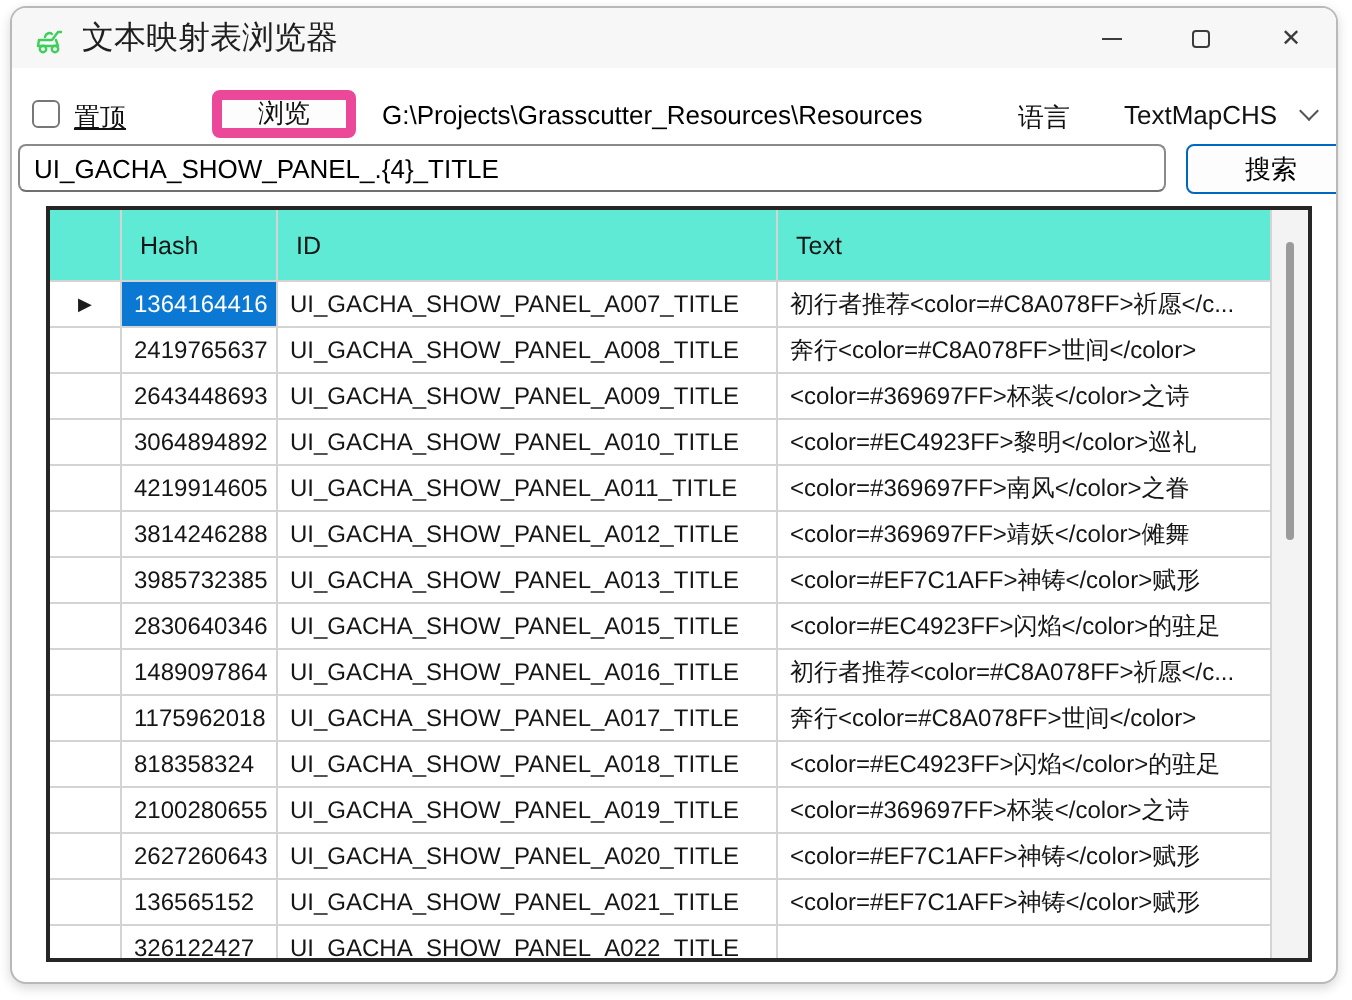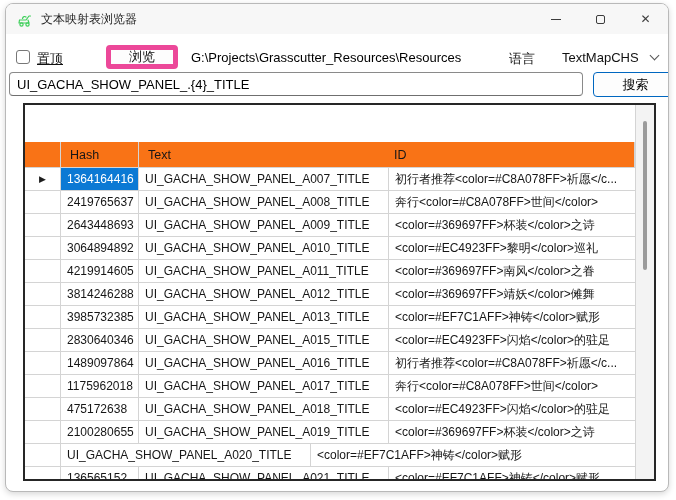--- a/index.html
+++ b/index.html
@@ -7,21 +7,21 @@
   body { position:relative; overflow:hidden; }
 
   .window { position:absolute; left:5px; top:3px; width:664px; height:489px;
     background:#fff; border:1px solid #b9b9b9; border-radius:8px;
     box-shadow:0 2px 6px rgba(0,0,0,.16); overflow:hidden; }
 
   
   .titlebar { position:absolute; left:0; top:0; right:0; height:30px; background:#f7f7f7;
     display:flex; align-items:center; }
   .app-icon { width:17px; height:17px; margin-left:11px; flex:0 0 auto; }
-  .title-text { margin-left:7px; font-size:12px; color:#1f1f1f; }
+  .title-text { margin-left:7px; font-size:16px; color:#1f1f1f; }
   .caption-btns { position:absolute; right:0; top:0; height:30px; display:flex; }
   .cap-btn { width:45px; height:30px; display:flex; align-items:center; justify-content:center; color:#3c3c3c; }
   .min-bar { width:10px; height:1px; background:#3c3c3c; }
   .max-box { width:9px; height:9px; border:1px solid #3c3c3c; border-radius:2px; }
   .close-x { font-size:12px; line-height:1; }
 
   
   .toolbar { position:absolute; left:0; top:40px; right:0; height:27px; }
   .checkbox { position:absolute; left:10px; top:6px; width:14px; height:14px;
     border:1px solid #777; border-radius:3px; background:#fff; }
@@ -44,21 +44,21 @@
     font-size:13px; color:#000; padding:0 7px; display:flex; align-items:center; white-space:nowrap; overflow:hidden; }
   .search-btn { position:absolute; left:587px; top:0; width:85px; height:25px;
     border:1.5px solid #0067c0; border-radius:4px; background:#fdfdfd; font-size:13px; color:#000;
     display:flex; align-items:center; justify-content:center; }
 
   
   .grid { position:absolute; left:17px; top:99px; width:633px; height:378px;
     border:2px solid #262626; background:#fff; display:flex; }
   .grid-content { flex:1 1 auto; display:flex; flex-direction:column; overflow:hidden; }
   .grid-header, .grid-row { display:flex; flex:0 0 auto; }
-  .grid-header { height:26px; background:#f97316;margin-top:37px; }
+  .grid-header { height:36px; background:#5eead4; }
   .grid-row { height:23px; background:#fff; }
   .cell { border-right:1px solid #d4d4d4; border-bottom:1px solid #d4d4d4;
     font-size:12px; color:#161616; display:flex; align-items:center;
     padding:0 6px; white-space:nowrap; overflow:hidden; }
   .hdr { font-size:12.5px; padding-left:9px; }
   .rowhdr { width:36px; flex:0 0 auto; justify-content:center; padding:0; }
   .col-hash { width:78px; flex:0 0 auto; }
   .col-id { width:250px; flex:0 0 auto; }
   .col-text { flex:1 1 auto; border-right:none; }
   .arrow { font-size:9px; color:#1c1c1c; line-height:1; }
@@ -114,22 +114,22 @@
   <div class="search-row">
     <div class="search-input">UI_GACHA_SHOW_PANEL_.{4}_TITLE</div>
     <div class="search-btn">搜索</div>
   </div>
 
   <div class="grid">
     <div class="grid-content">
       <div class="grid-header">
         <div class="cell rowhdr hdr"></div>
         <div class="cell col-hash hdr">Hash</div>
+        <div class="cell col-id hdr">ID</div>
         <div class="cell col-text hdr">Text</div>
-        <div class="cell col-id hdr">ID</div>
       </div>
       <div>
           <div class="grid-row">
     <div class="cell rowhdr">
               <span class="arrow">▶</span>
             </div>
     <div class="cell col-hash selected">1364164416</div>
     <div class="cell col-id">UI_GACHA_SHOW_PANEL_A007_TITLE</div>
     <div class="cell col-text">初行者推荐&lt;color=#C8A078FF&gt;祈愿&lt;/c...</div>
   </div>
@@ -202,36 +202,37 @@
               <span class="arrow"></span>
             </div>
     <div class="cell col-hash">1175962018</div>
     <div class="cell col-id">UI_GACHA_SHOW_PANEL_A017_TITLE</div>
     <div class="cell col-text">奔行&lt;color=#C8A078FF&gt;世间&lt;/color&gt;</div>
   </div>
           <div class="grid-row">
     <div class="cell rowhdr">
               <span class="arrow"></span>
             </div>
-    <div class="cell col-hash">475172638</div>
+    <div class="cell col-hash">818358324</div>
     <div class="cell col-id">UI_GACHA_SHOW_PANEL_A018_TITLE</div>
     <div class="cell col-text">&lt;color=#EC4923FF&gt;闪焰&lt;/color&gt;的驻足</div>
   </div>
           <div class="grid-row">
     <div class="cell rowhdr">
               <span class="arrow"></span>
             </div>
     <div class="cell col-hash">2100280655</div>
     <div class="cell col-id">UI_GACHA_SHOW_PANEL_A019_TITLE</div>
     <div class="cell col-text">&lt;color=#369697FF&gt;杯装&lt;/color&gt;之诗</div>
   </div>
           <div class="grid-row">
     <div class="cell rowhdr">
               <span class="arrow"></span>
             </div>
+    <div class="cell col-hash">2627260643</div>
     <div class="cell col-id">UI_GACHA_SHOW_PANEL_A020_TITLE</div>
     <div class="cell col-text">&lt;color=#EF7C1AFF&gt;神铸&lt;/color&gt;赋形</div>
   </div>
           <div class="grid-row">
     <div class="cell rowhdr">
               <span class="arrow"></span>
             </div>
     <div class="cell col-hash">136565152</div>
     <div class="cell col-id">UI_GACHA_SHOW_PANEL_A021_TITLE</div>
     <div class="cell col-text">&lt;color=#EF7C1AFF&gt;神铸&lt;/color&gt;赋形</div>

